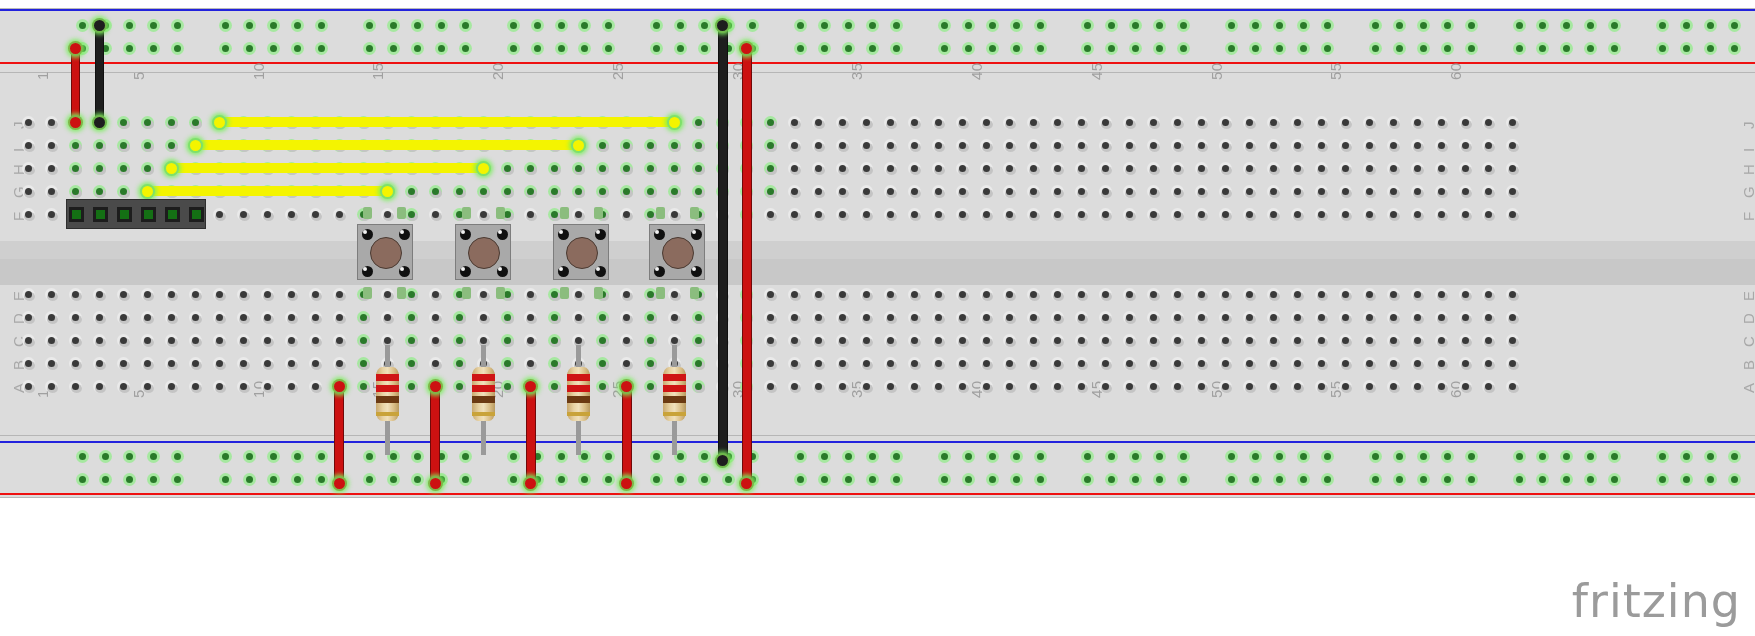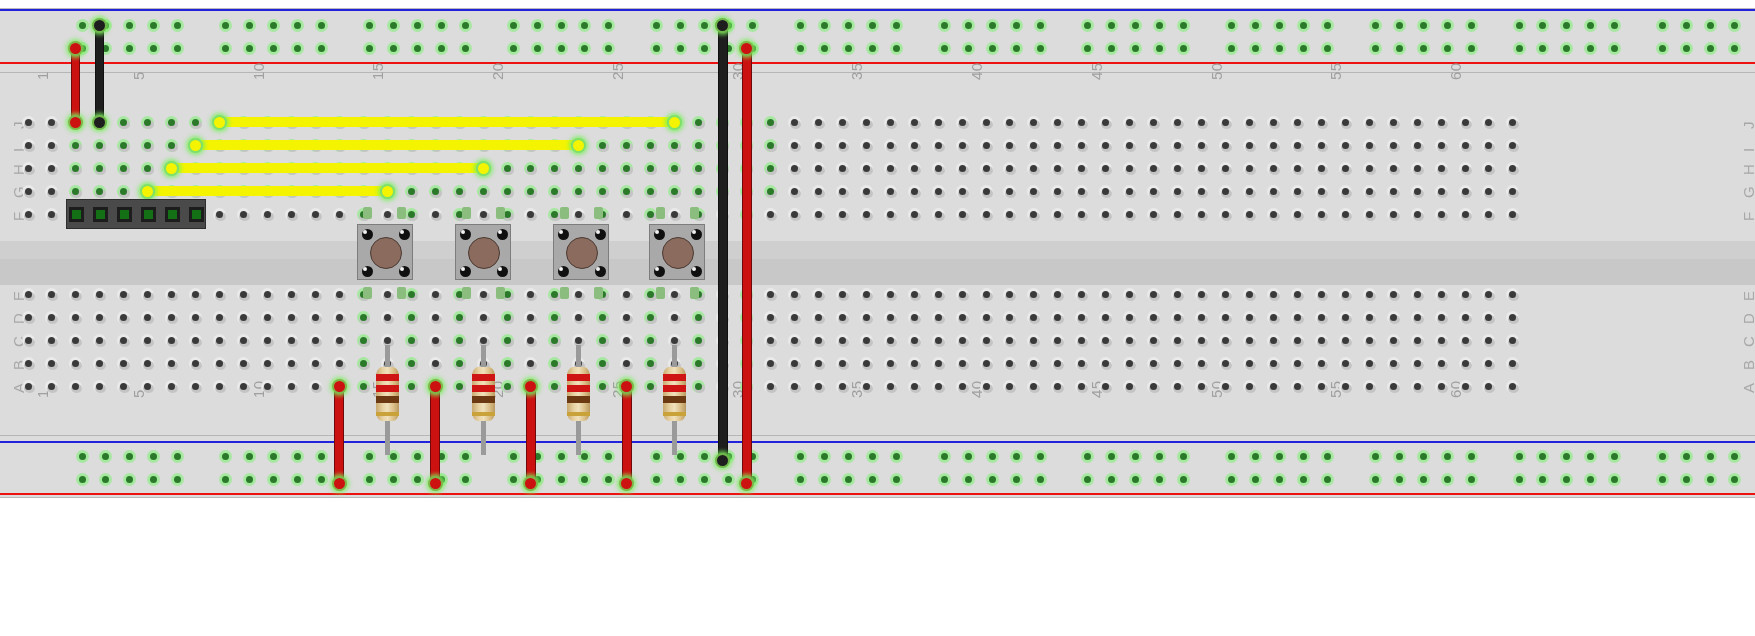--- a/index.html
+++ b/index.html
@@ -1284,13 +1284,14 @@
         </div>
         <div class="hdr-pin" style="left: 98.3px; top: 7px;">
           <i></i>
         </div>
         <div class="hdr-pin" style="left: 122.25px; top: 7px;">
           <i></i>
         </div>
       </div>
     </div>
 
+  <div id="fritzing-logo">fritzing</div>
 </div>
 
 </body></html>

